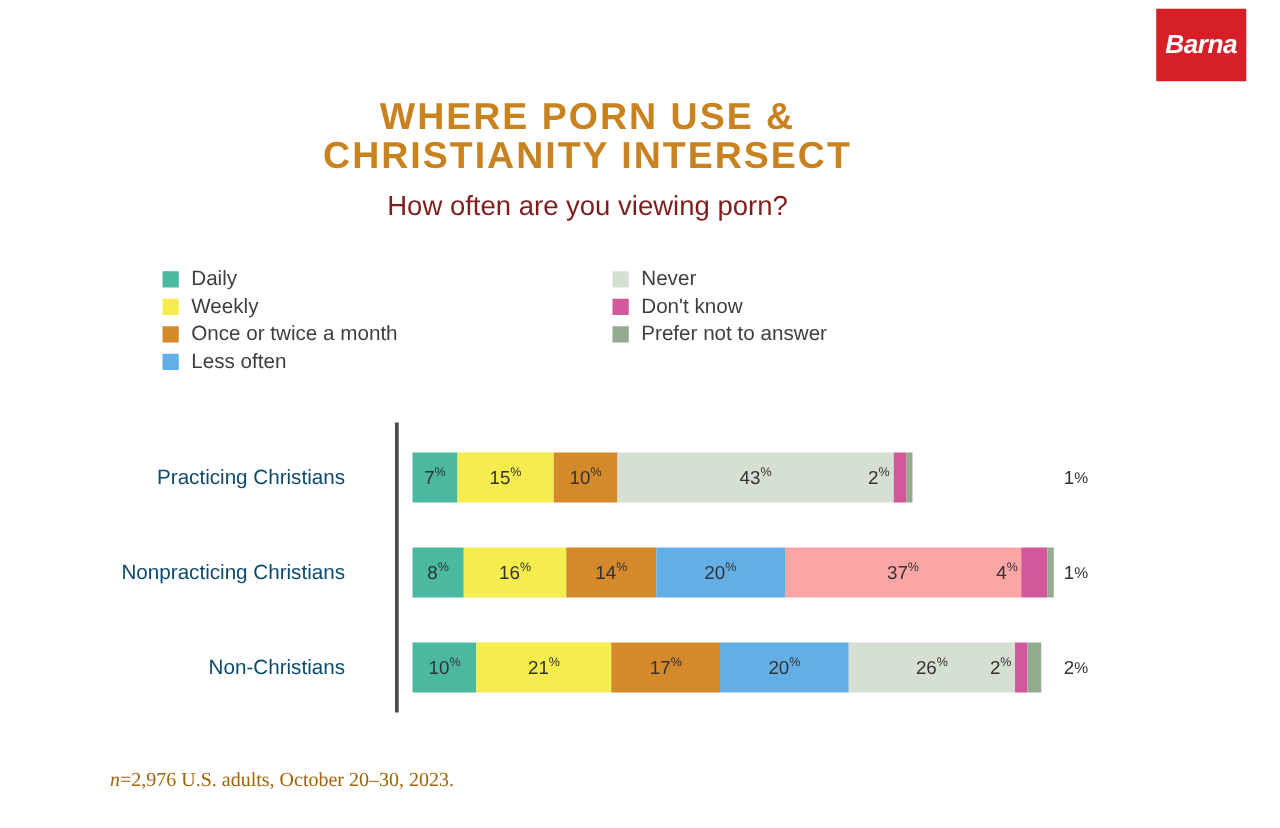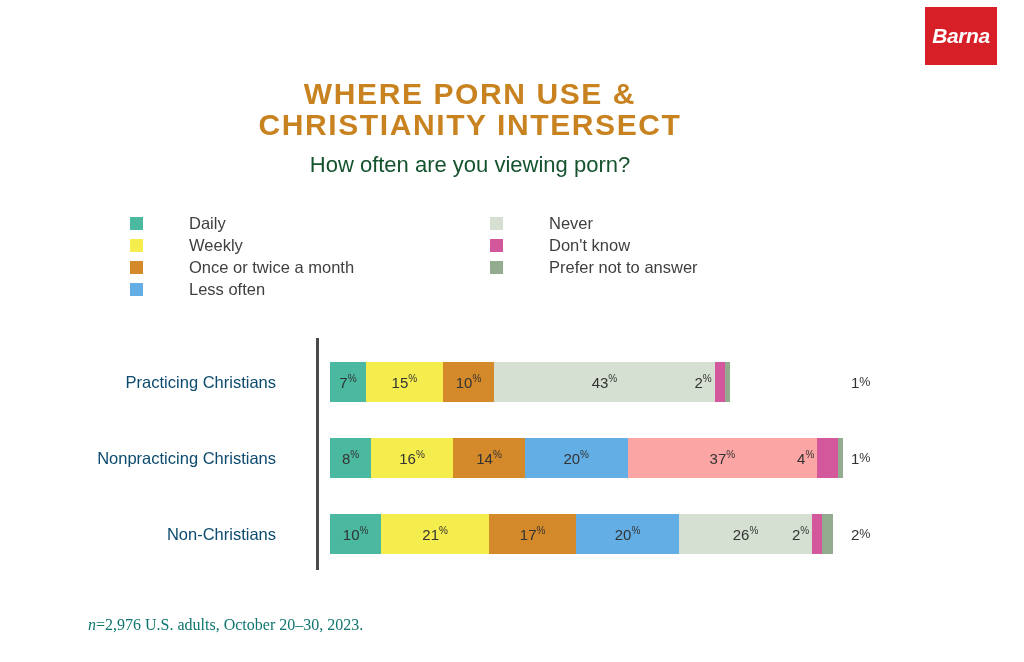--- a/index.html
+++ b/index.html
@@ -48,21 +48,21 @@
     color: #c8821f;
     font-weight: bold;
     font-size: 30px;
     letter-spacing: 1.6px;
     line-height: 31px;
     text-transform: uppercase;
   }
   .subtitle {
     margin-top: 12px;
     font-size: 22px;
-    color: #14532d;
+    color: #7f1d1d;
     font-weight: normal;
   }
 
   
   .legend {
     position: absolute;
     top: 212px;
     left: 130px;
     width: 700px;
     display: flex;
@@ -70,21 +70,20 @@
   .legend-col {
     display: flex;
     flex-direction: column;
   }
   .legend-col.col1 { width: 360px; }
   .legend-item {
     display: flex;
     align-items: center;
     height: 22px;
     margin-bottom: 0px;
-    gap: 36px;
   }
   .legend-swatch {
     width: 13px;
     height: 13px;
     margin-right: 10px;
     flex: 0 0 auto;
   }
   .legend-label {
     font-size: 16.5px;
     color: #3f3f3f;
@@ -161,21 +160,21 @@
     white-space: nowrap;
   }
 
   
   .footnote {
     position: absolute;
     left: 88px;
     top: 616px;
     font-family: "Liberation Serif", serif;
     font-size: 16px;
-    color: #0f766e;
+    color: #a16207;
     font-style: italic;
   }
   .footnote .nonitalic { font-style: normal; }
 </style>
 </head>
 <body>
 
 <div class="logo">
   <span class="logo-text">Barna</span>
 </div>

